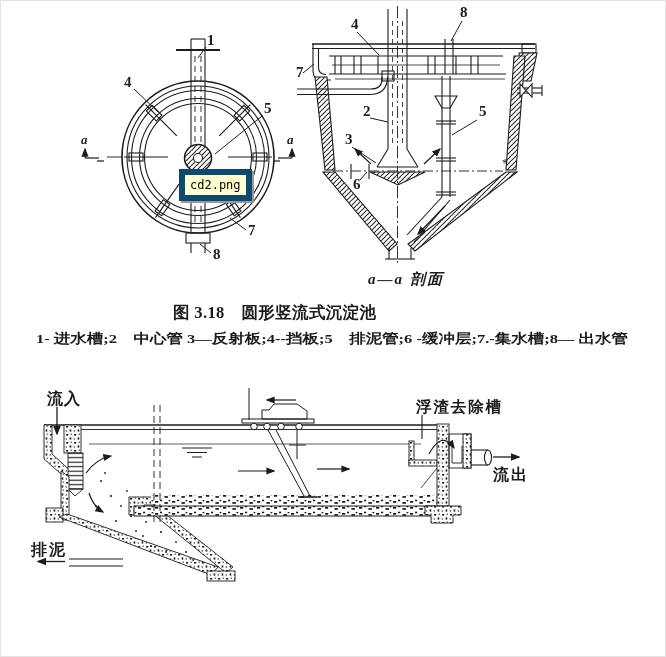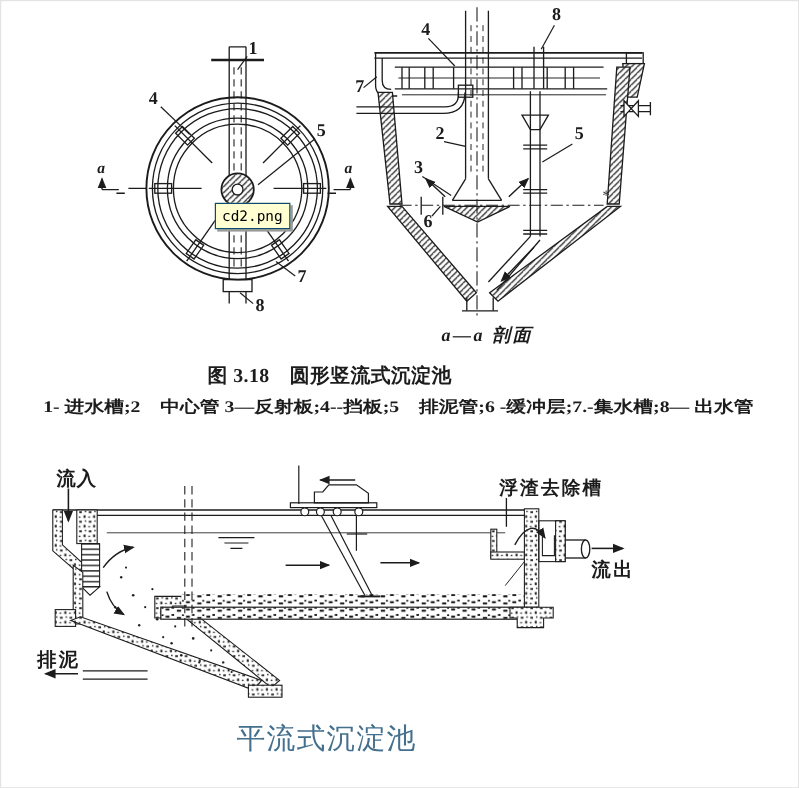--- a/index.html
+++ b/index.html
@@ -18,21 +18,21 @@
     font-family:"Liberation Serif","DejaVu Serif",serif;
     fill:#1c1c1c;
   }
   .num{font-weight:bold;font-size:15px;}
   .cjk{font-weight:bold;}
   .tooltip{
     position:absolute;
     left:178px;top:168px;
     width:53px;height:18px;
     background:#ffffd2;
-    border:1px solid #0c4a6e;
+    border:6px solid #0c4a6e;
     box-shadow:2px 2px 0 #9a9a9a;
     font-family:"DejaVu Sans Mono","Liberation Mono",monospace;
     font-size:12px;line-height:18px;
     color:#000;
     padding:1px 3px 1px 5px;
     z-index:5;
     white-space:nowrap;
   }
   .caption-blue{
     position:absolute;
@@ -363,15 +363,14 @@
   <g>
     <text class="cjk" x="46" y="403" font-size="16" textLength="33">流入</text>
     <text class="cjk" x="30" y="554" font-size="16" textLength="34">排泥</text>
     <text class="cjk" x="415" y="411" font-size="15.5" textLength="85">浮渣去除槽</text>
     <text class="cjk" x="492" y="479" font-size="16" textLength="34">流出</text>
   </g>
 </svg>
 
 <div class="tooltip">cd2.png</div>
 
-<div class="caption-blue">平流式沉淀池</div>
 
 </div>
 
 </body></html>

